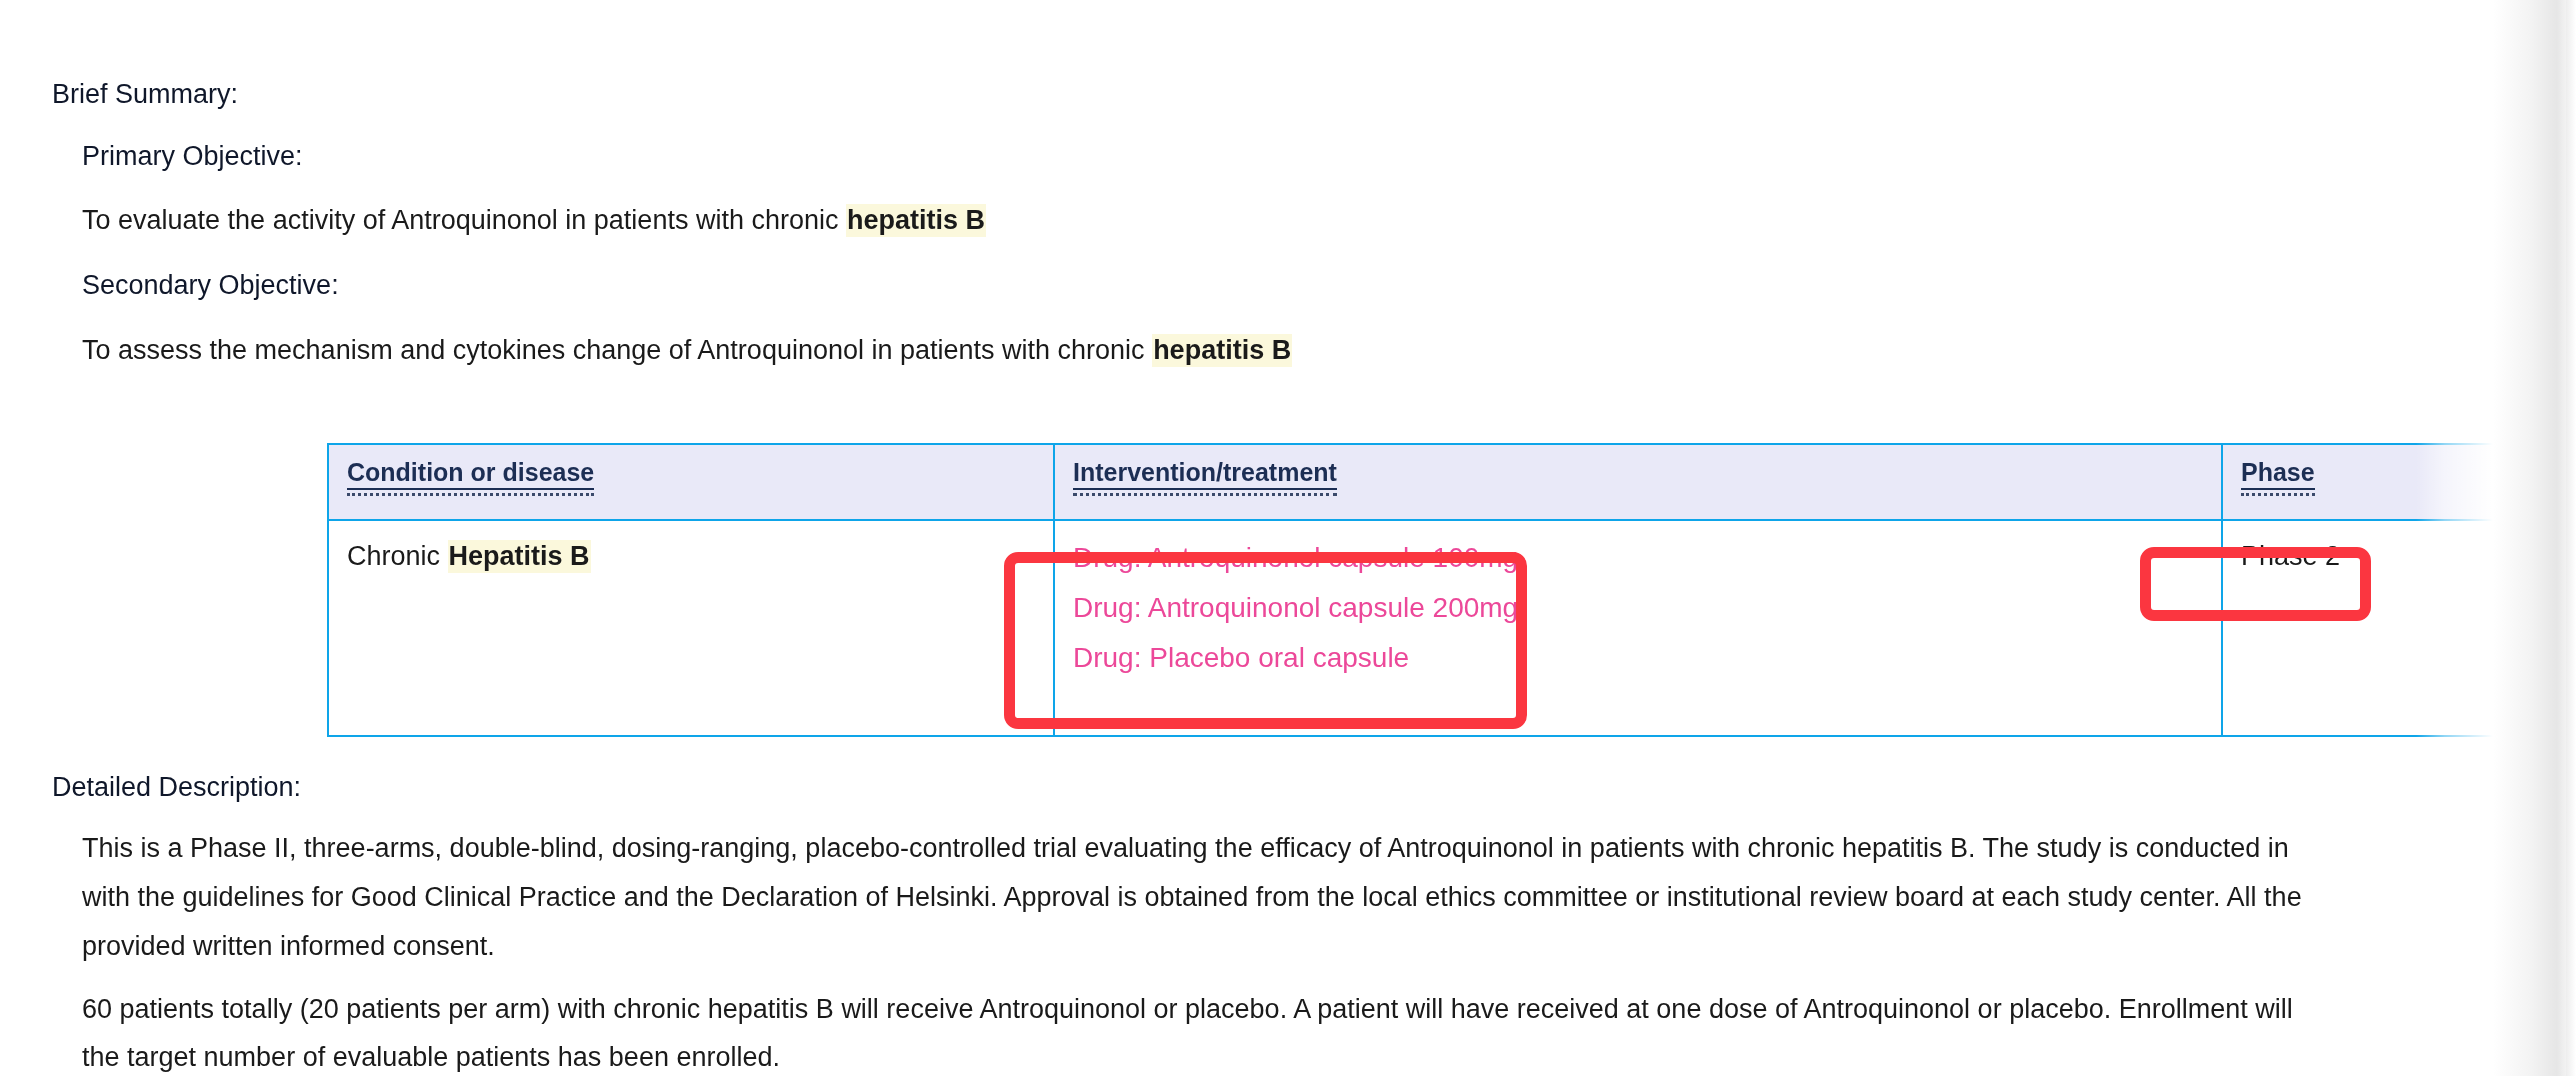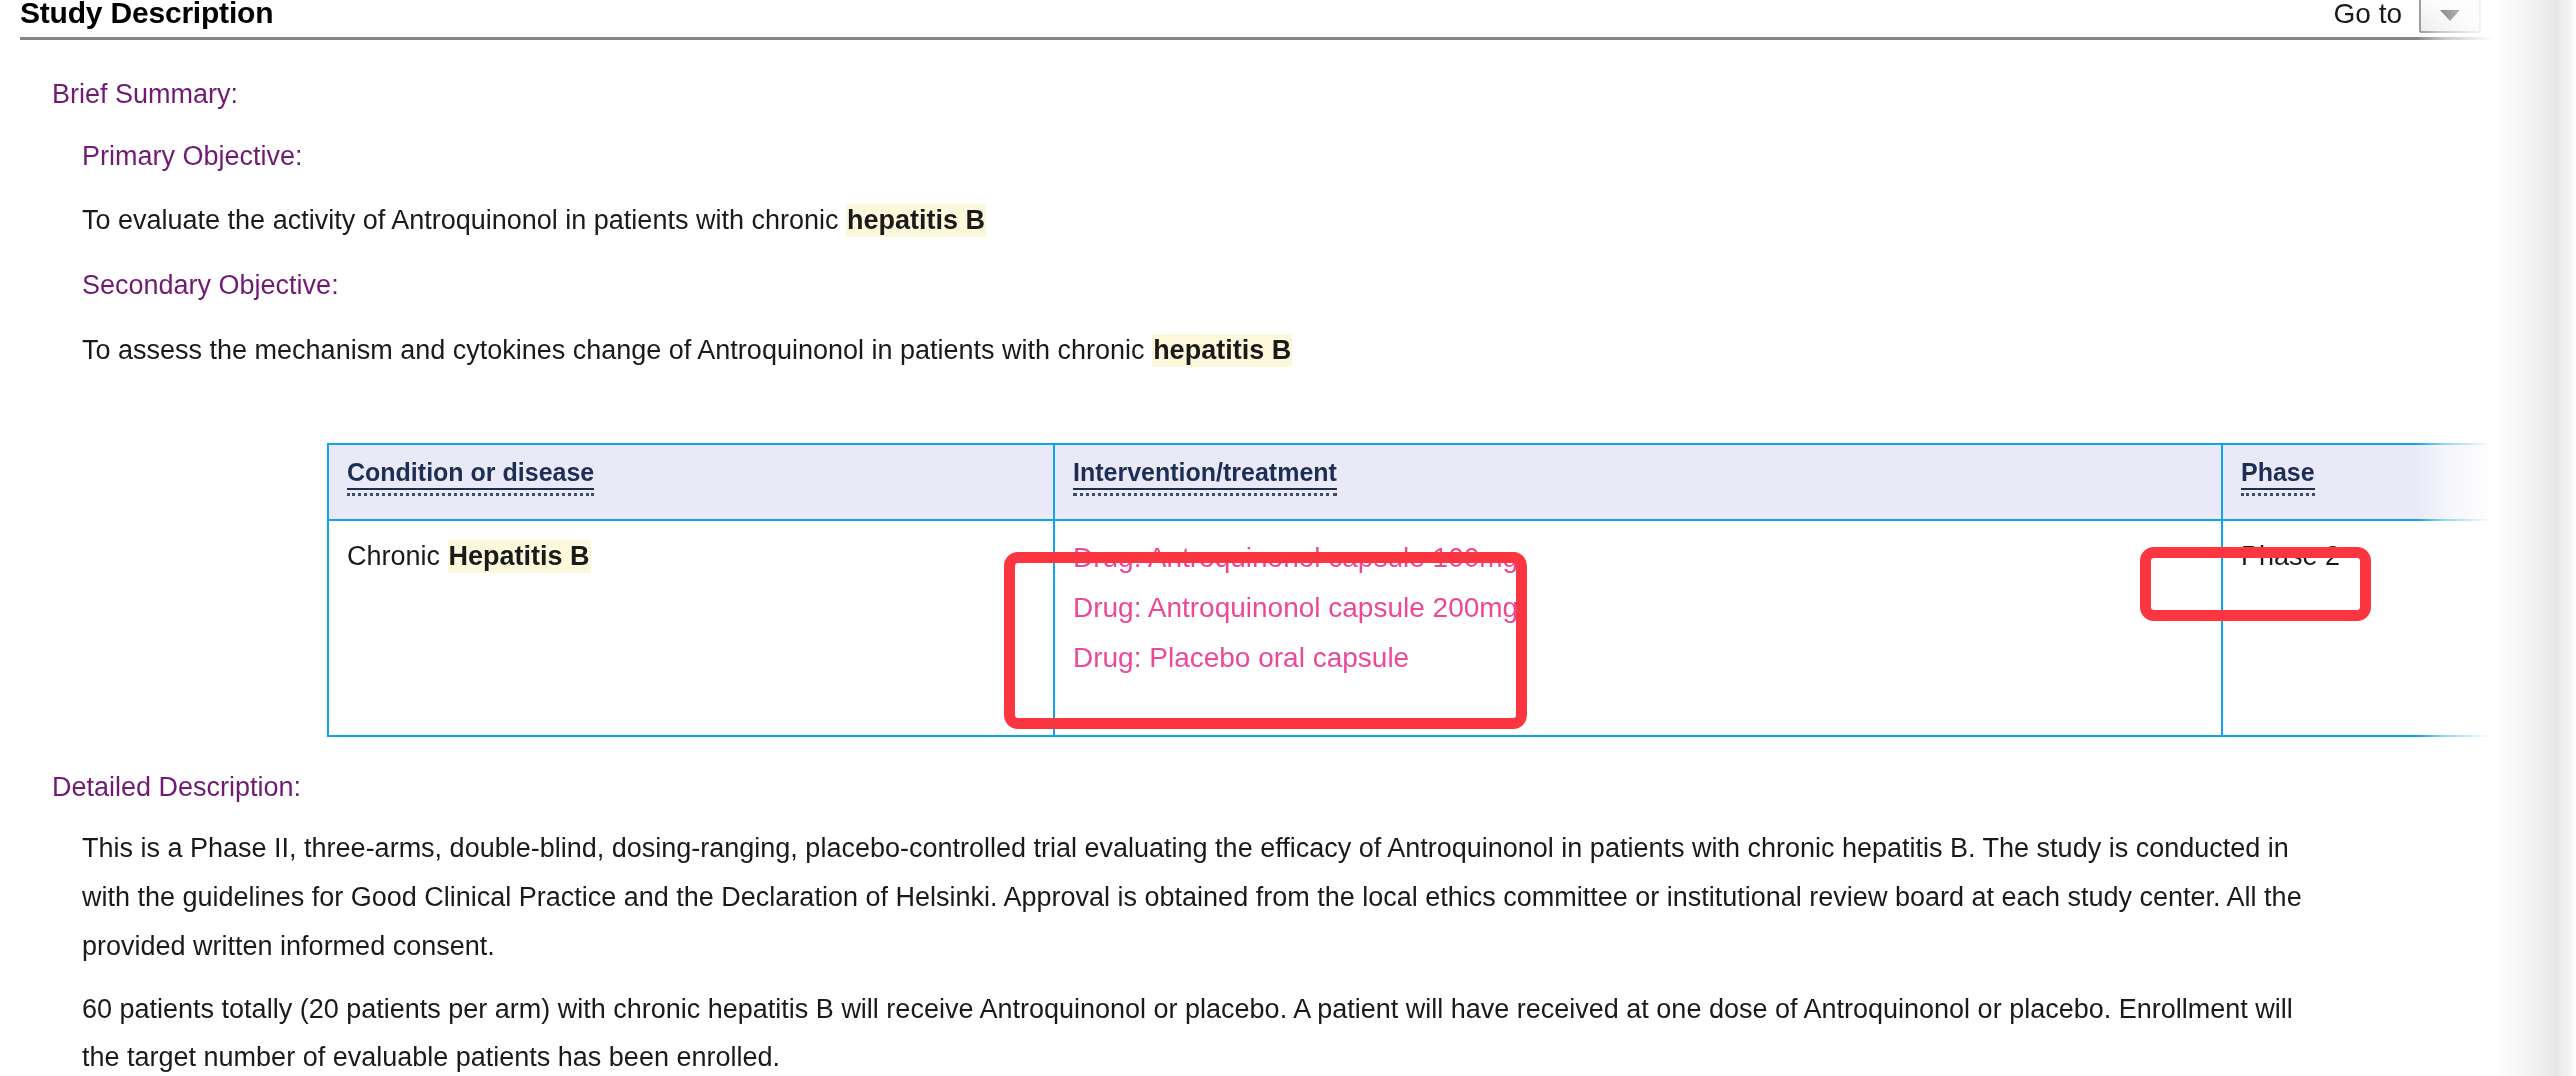--- a/index.html
+++ b/index.html
@@ -88,21 +88,21 @@
   #content {
     position: absolute;
     left: 0;
     top: 40px;
     width: 2576px;
   }
 
   .label-line {
     font-size: 27px;
     line-height: 1.2;
-    color: #701a75;
+    color: #0f172a;
     white-space: nowrap;
   }
   .para-line {
     font-size: 27px;
     line-height: 1.2;
     color: #1a1a1a;
     white-space: nowrap;
   }
   #brief-summary-label { position: absolute; left: 52px; top: 38px; }
   #primary-objective-label { position: absolute; left: 82px; top: 100px; }
@@ -230,32 +230,20 @@
     height: 1076px;
     background: linear-gradient(to right, #ededed, #ffffff);
     pointer-events: none;
   }
 </style>
 </head>
 <body>
 
 <div id="page">
 
-  <div id="header-bar">
-    <div id="page-title">Study Description</div>
-
-    <div id="goto-group">
-      <span id="goto-label">Go to</span>
-      <div id="goto-select">
-        <span class="caret-down"></span>
-      </div>
-    </div>
-
-    <div id="header-rule"></div>
-  </div>
 
   <div id="content">
 
     <div id="brief-summary-label" class="label-line">Brief Summary:</div>
 
     <div id="primary-objective-label" class="label-line">Primary Objective:</div>
 
     <div id="primary-objective-text" class="para-line"><span>To evaluate the activity of Antroquinonol in patients with chronic </span><span class="hl">hepatitis B</span></div>
 
     <div id="secondary-objective-label" class="label-line">Secondary Objective:</div>

